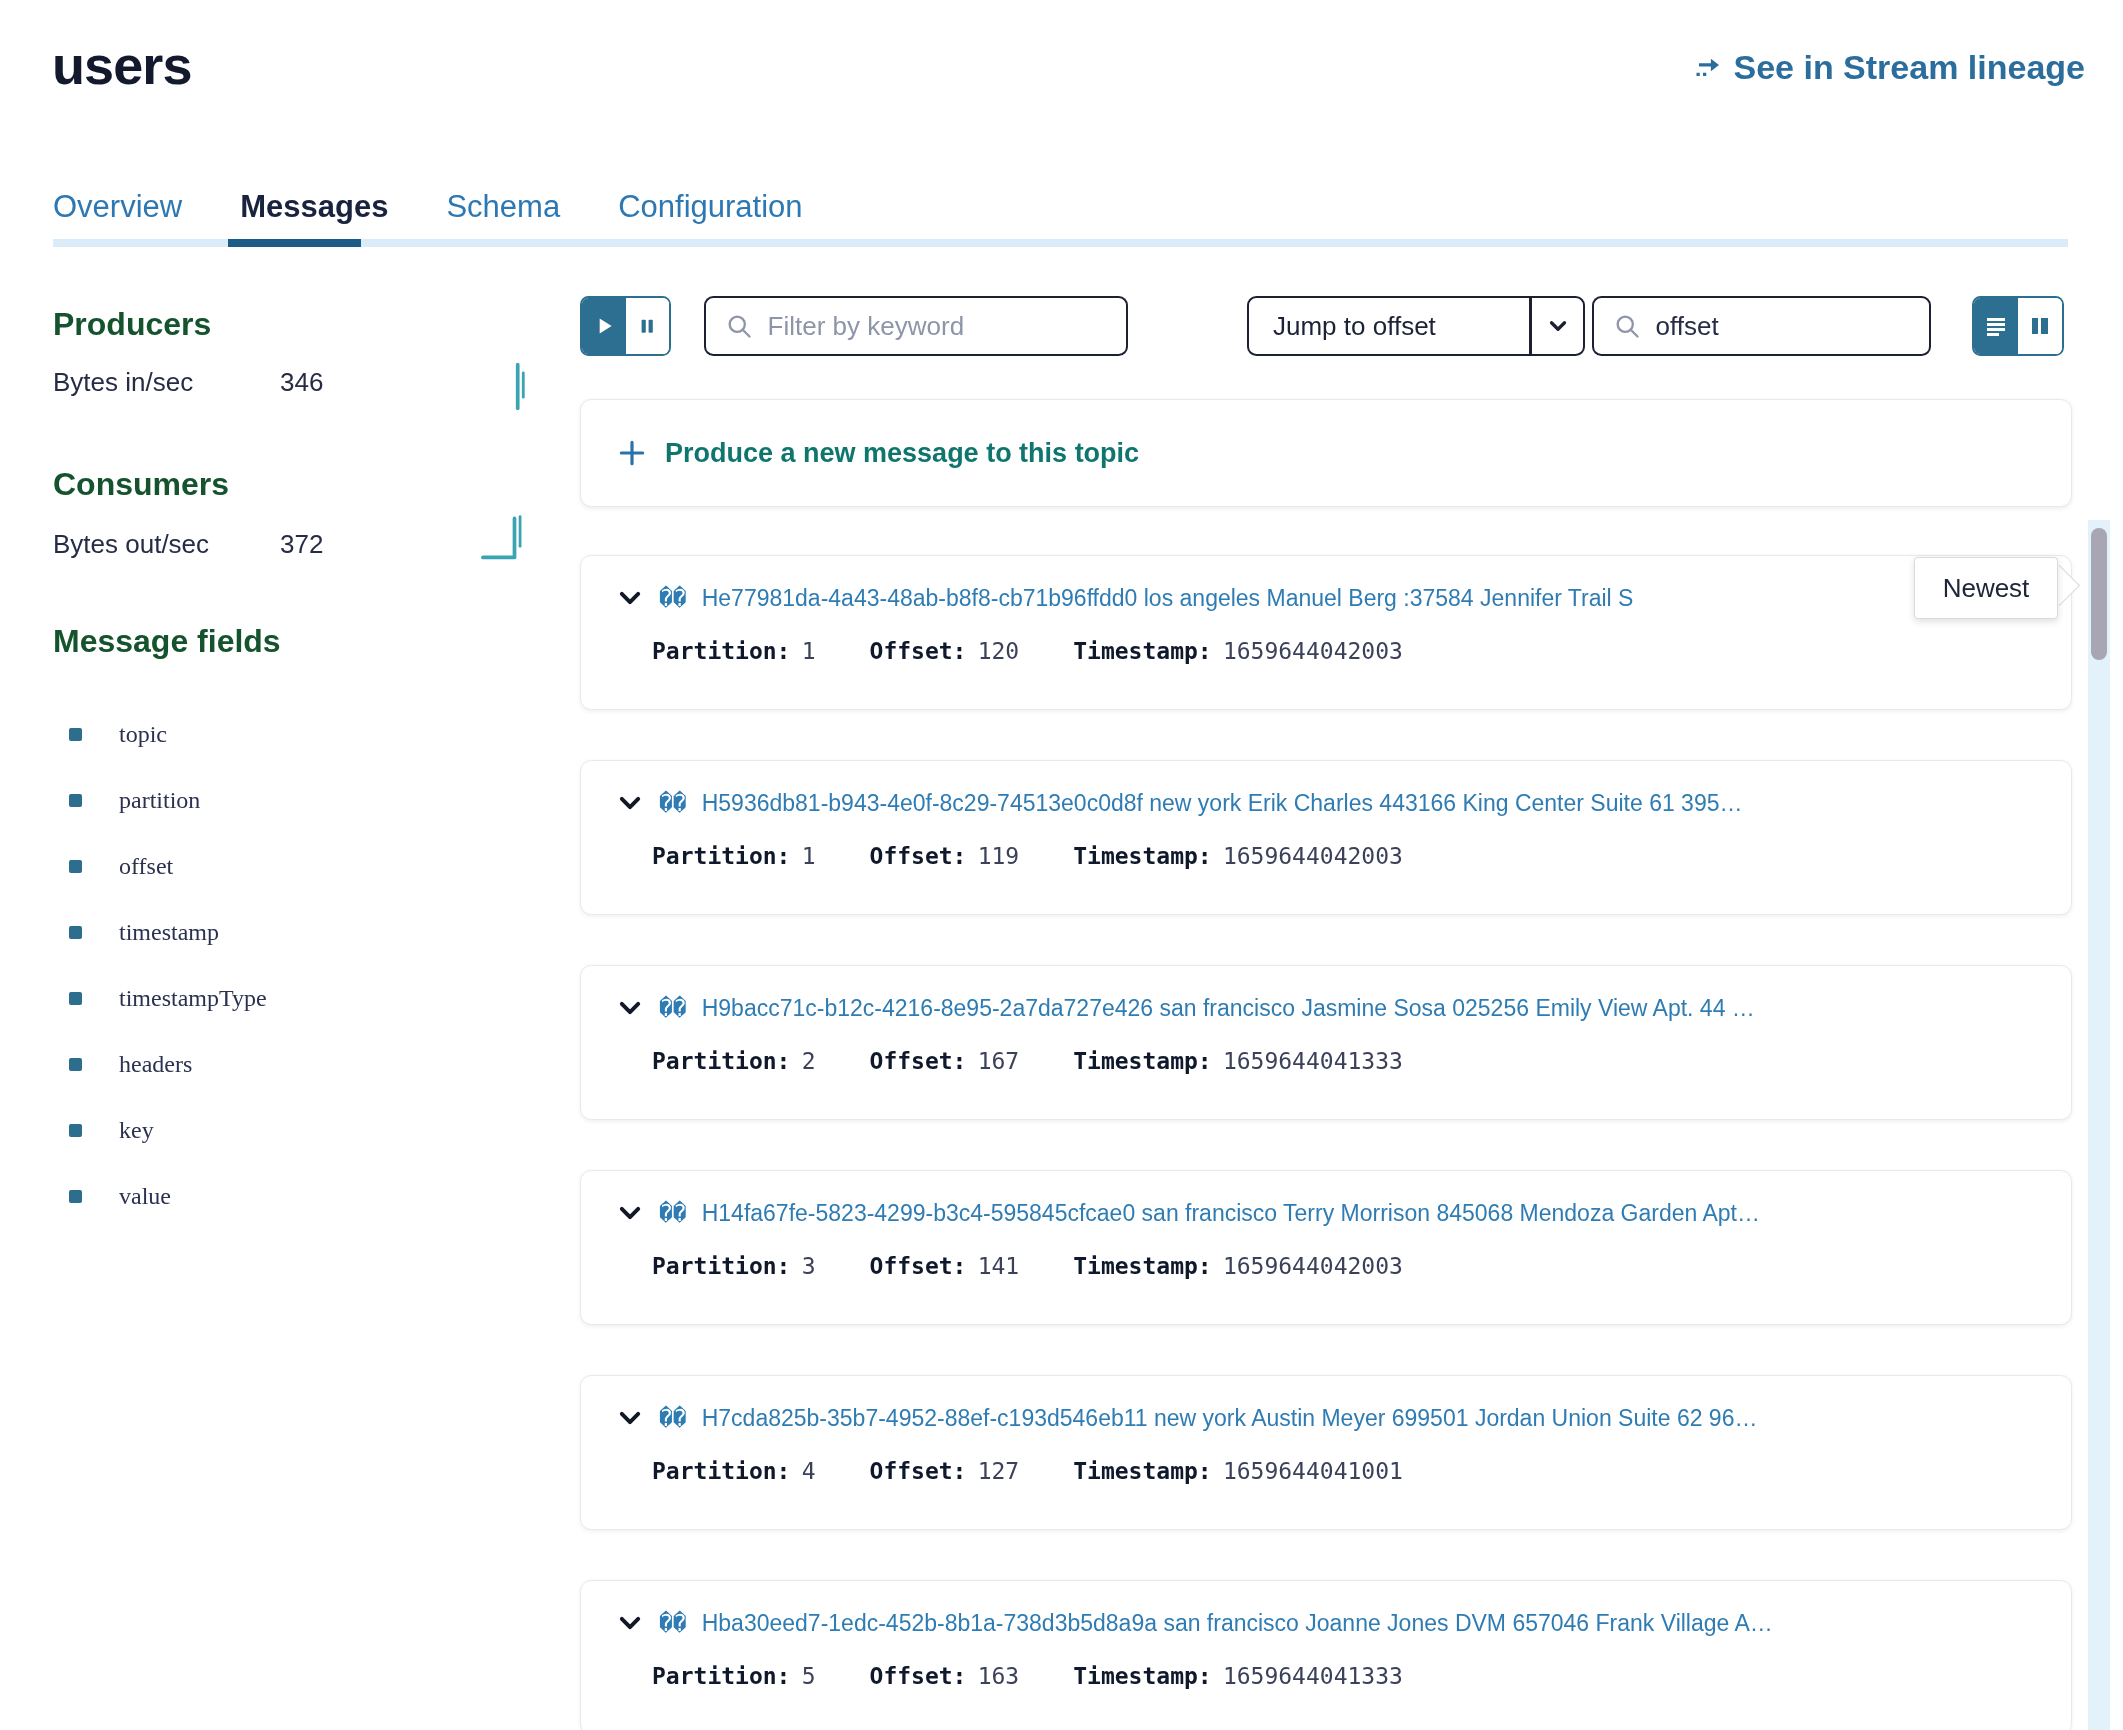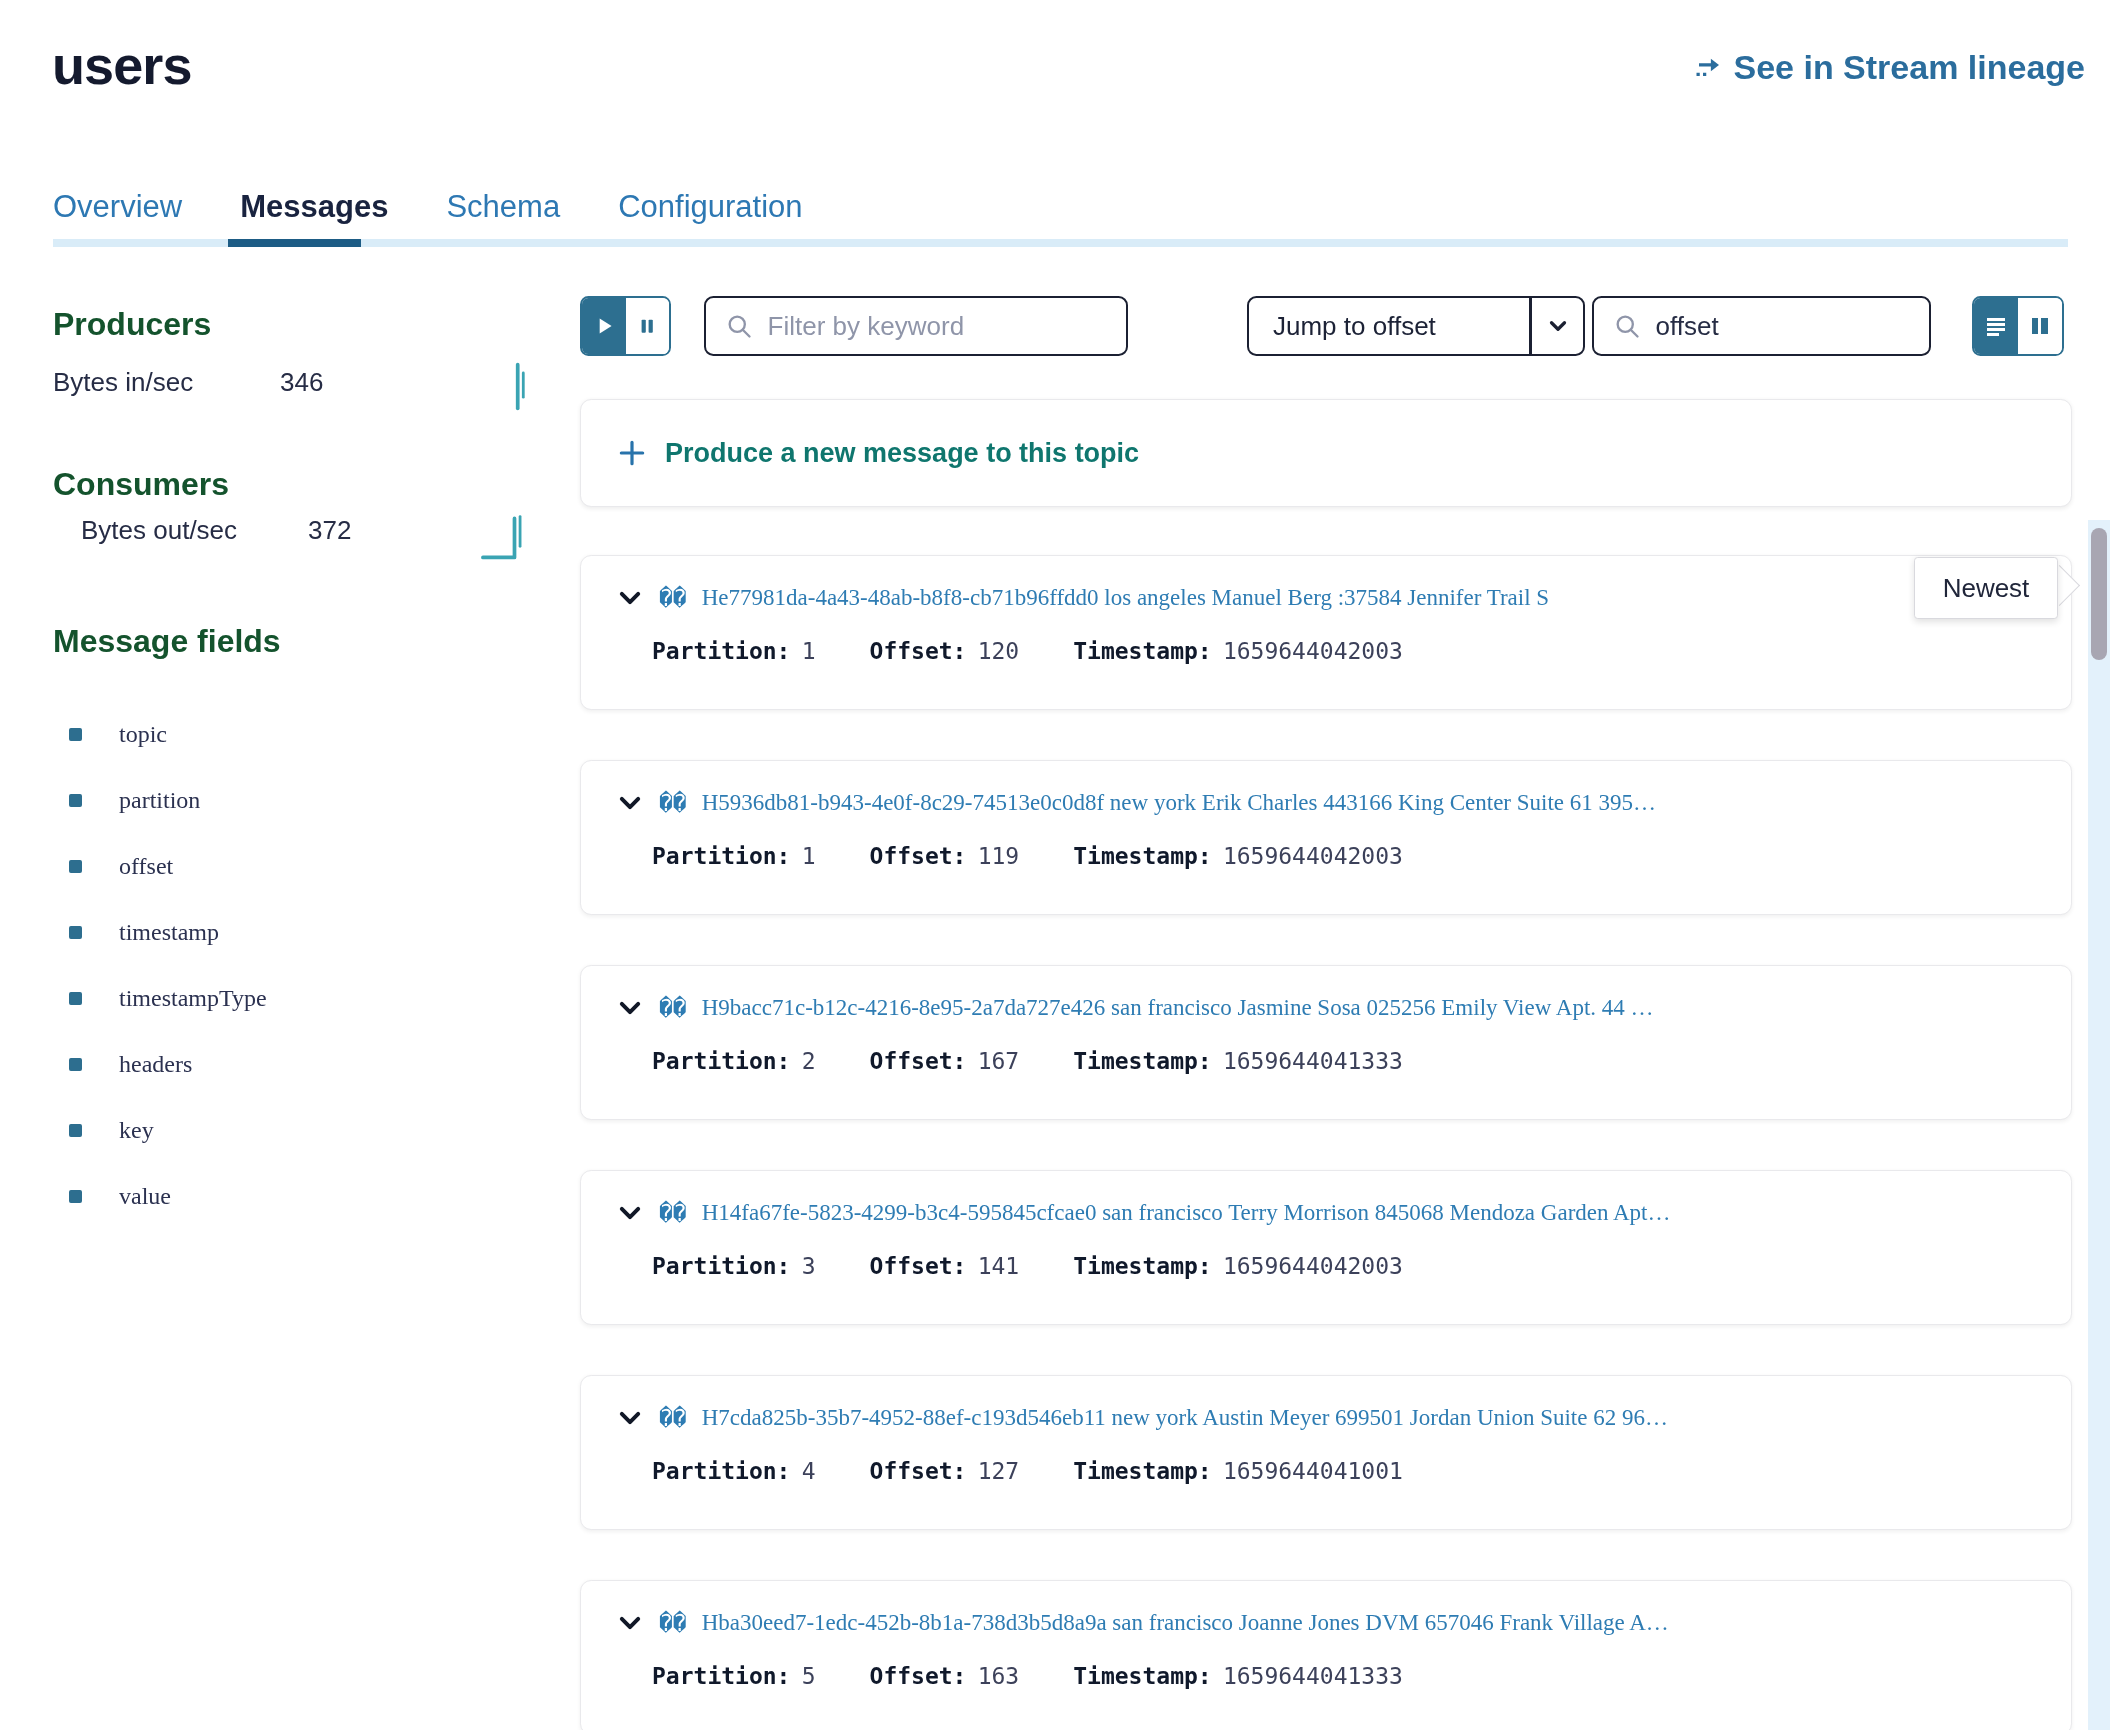--- a/index.html
+++ b/index.html
@@ -60,21 +60,21 @@
   .produce-label{font-size:27px;font-weight:700;color:#0f766e;}
 
   
   .msg-list{position:absolute;left:580px;top:555px;width:1492px;}
   .msg-row{position:relative;width:1492px;height:155px;background:#fff;border:1.9px solid #e9e9ec;
            border-radius:11.2px;box-shadow:0 1.9px 4.7px rgba(0,0,0,.06);margin-bottom:50px;
            box-sizing:border-box;overflow:hidden;}
   .row-line1{position:absolute;left:35px;top:28px;right:18.6px;display:flex;align-items:center;
              gap:15px;white-space:nowrap;overflow:hidden;}
   .key-glyph{font-family:"DejaVu Sans Mono",monospace;font-size:23px;color:#2e7cb3;}
-  .key-text{font-family:Liberation Serif, serif;font-size:23px;color:#2e7cb3;cursor:pointer;}
+  .key-text{font-family:Liberation Sans, sans-serif;font-size:23px;color:#2e7cb3;cursor:pointer;}
   .row-line2{position:absolute;left:71px;top:82px;display:flex;white-space:nowrap;
              font-family:"DejaVu Sans Mono",monospace;font-size:23px;}
   .meta-label{font-weight:700;color:#10192b;}
   .meta-val{color:#3c415a;margin-left:11.2px;}
   .meta-group{margin-right:54px;display:flex;}
 
   
   .tooltip{position:absolute;left:1914px;top:557px;width:142px;height:60px;background:#fff;
            border:1.9px solid #d9d9de;border-radius:3.7px;box-shadow:0 2.8px 7.5px rgba(0,0,0,.12);
            display:flex;align-items:center;justify-content:center;z-index:6;}
@@ -122,21 +122,21 @@
     <span class="stat-value">346</span>
   </div>
   <div class="spark" style="left:500px;top:360px;">
     <svg width="41" height="52" viewBox="0 0 44 56">
       <path d="M19 52 L19 5" stroke="#3aa4b3" stroke-width="4" fill="none" stroke-linecap="round"></path>
       <path d="M25 14 L25 40" stroke="#3aa4b3" stroke-width="3" fill="none" stroke-linecap="round"></path>
     </svg>
   </div>
 
   <div class="side-head" style="top:466px;">Consumers</div>
-  <div class="stat-row" style="top:515px;margin-left:28px;">
+  <div class="stat-row" style="top:529px;">
     <span class="stat-label">Bytes out/sec</span>
     <span class="stat-value">372</span>
   </div>
   <div class="spark" style="left:481px;top:511px;">
     <svg width="54" height="52" viewBox="0 0 58 56">
       <path d="M2 50 H36 V8" stroke="#3aa4b3" stroke-width="4" fill="none" stroke-linecap="round" stroke-linejoin="round"></path>
       <path d="M42 6 V38" stroke="#3aa4b3" stroke-width="3" fill="none" stroke-linecap="round"></path>
     </svg>
   </div>
 

